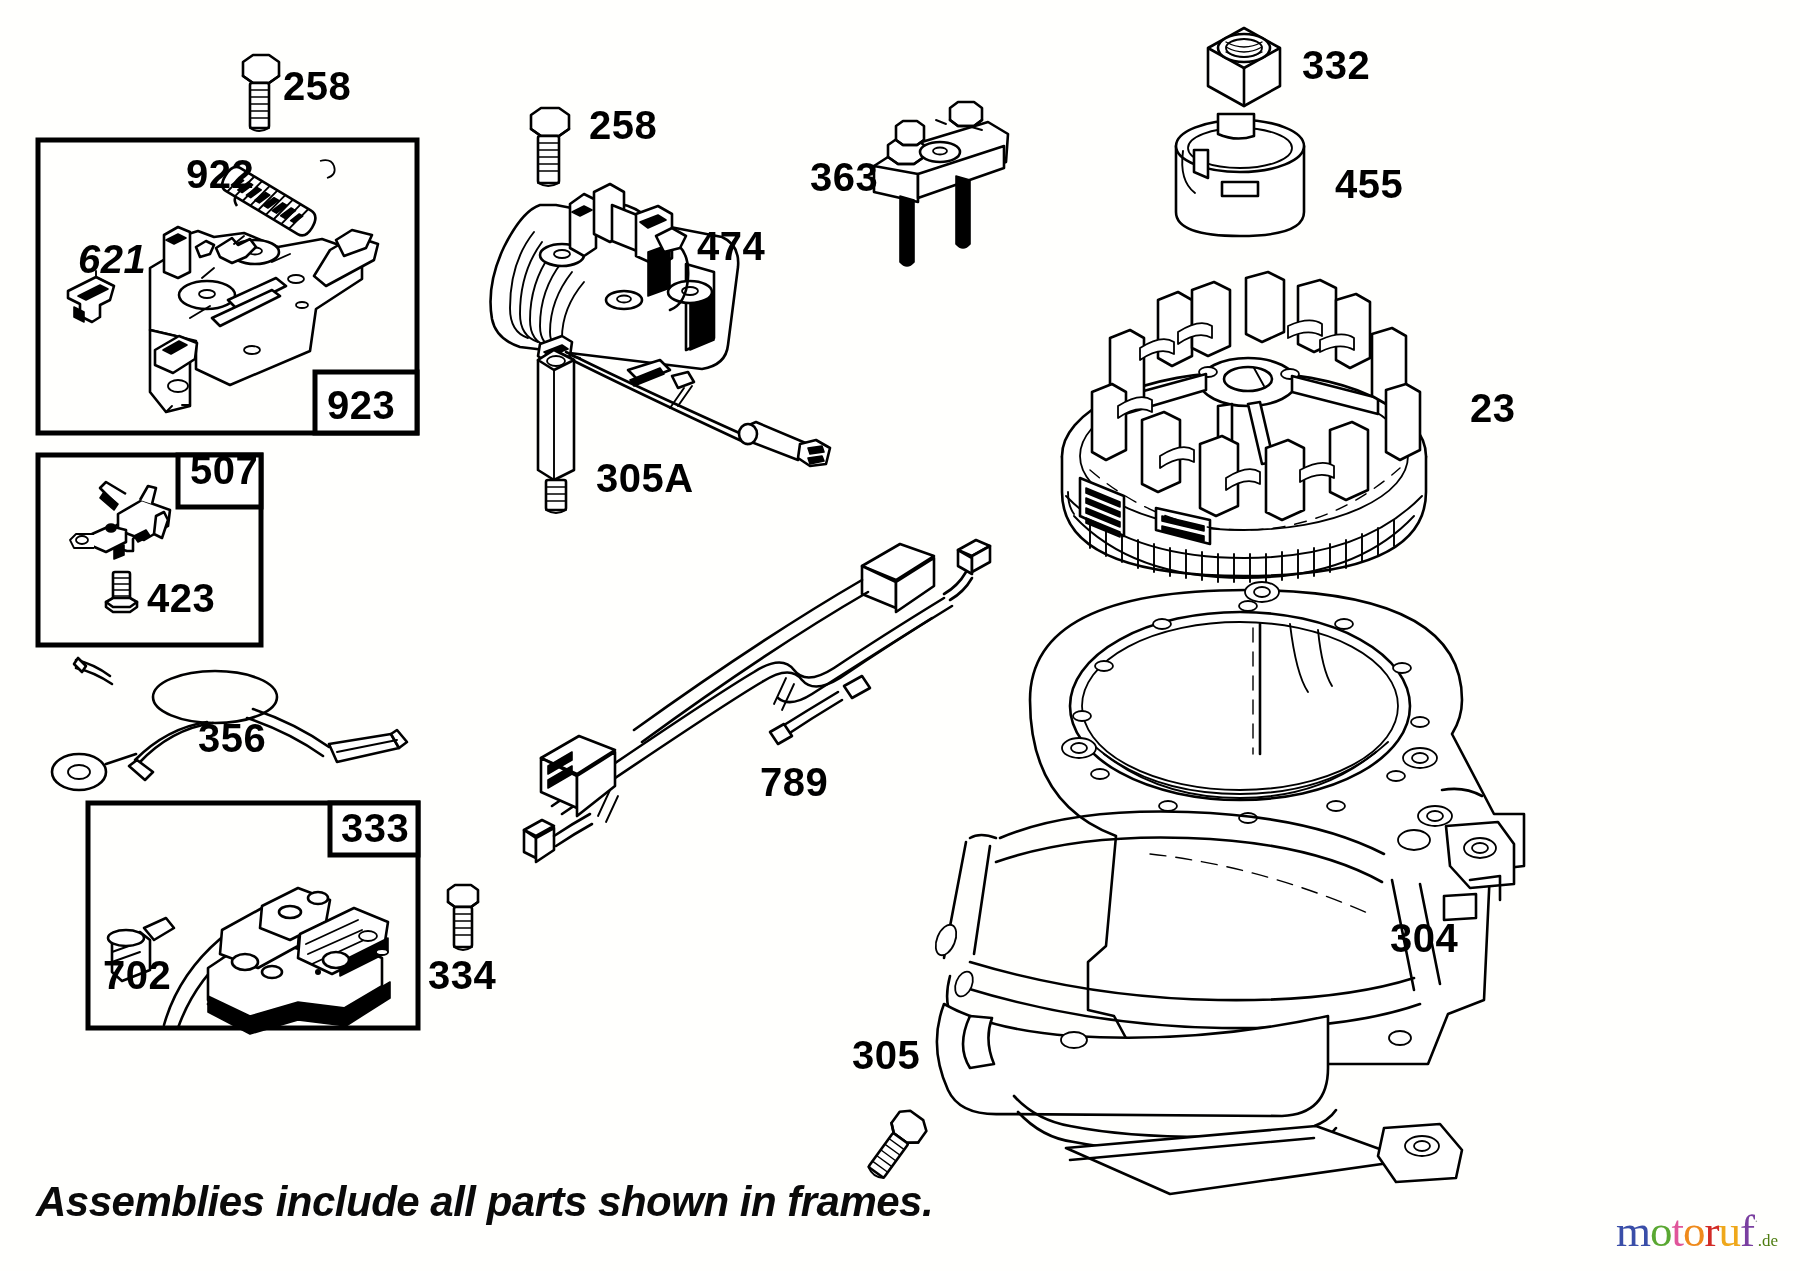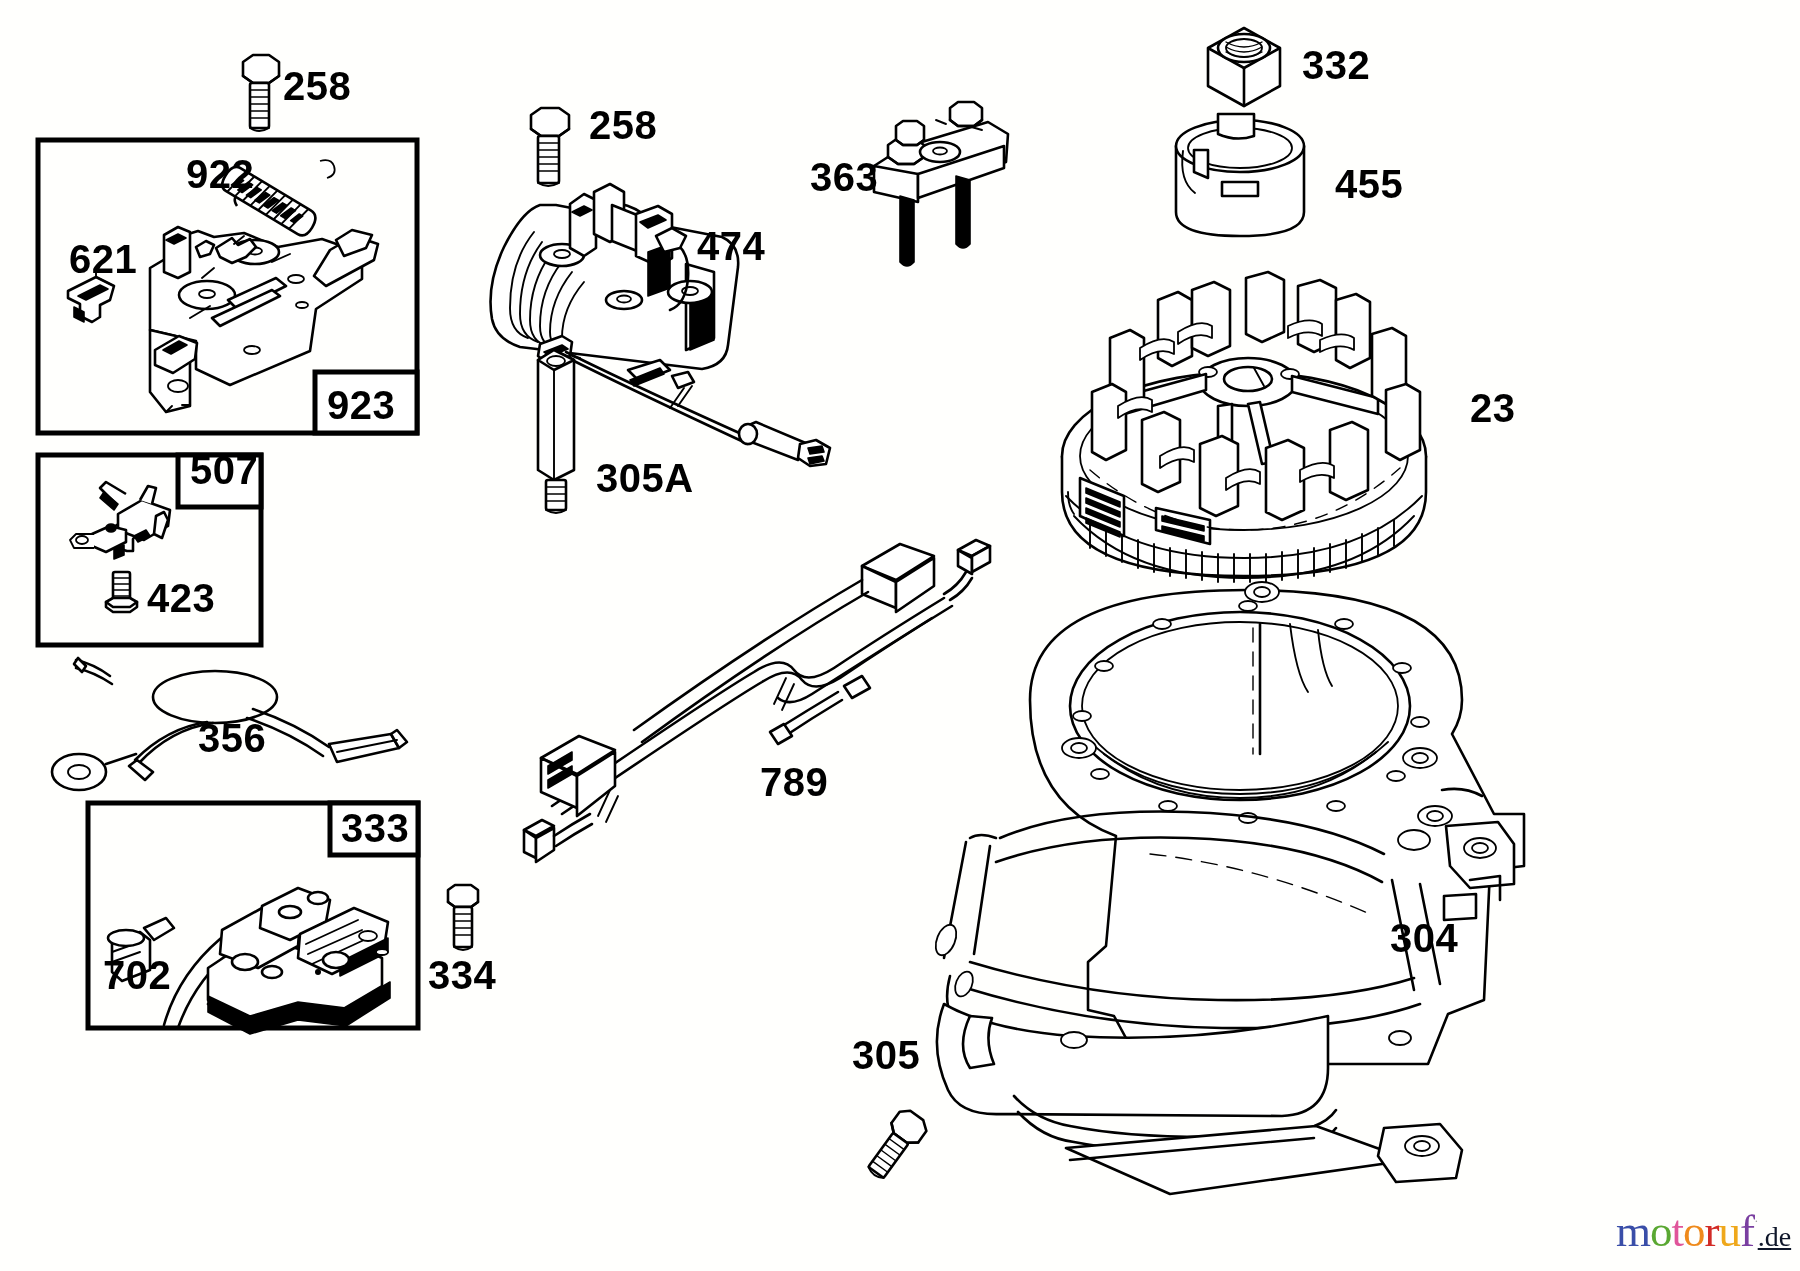--- a/index.html
+++ b/index.html
@@ -44,24 +44,23 @@
   }
   .wm{
     position:absolute;
     font-family:"Liberation Serif", serif;
     font-size:45px;
     letter-spacing:-1px;
     white-space:nowrap;
     user-select:none;
   }
   .wm .sfx{
-    font-size:28px;
-    color:#0f172a;
+    font-size:17px;
+    color:#4d7c0f;
     letter-spacing:0;
-    text-decoration:underline;
   }
   .wm .dot{
     font-size:14px;
     vertical-align:super;
     color:#9d9d9d;
   }
 </style>
 </head>
 <body>
 
@@ -544,35 +543,36 @@
       <path class="ln" d="M884 1144 l8 7 l16 0 l9 -7"></path>
       <rect class="fillw" x="891" y="1151" width="19" height="42" rx="2"></rect>
       <path class="ln-f" d="M891 1158 h19 M891 1165 h19 M891 1172 h19 M891 1179 h19 M891 1186 h19"></path>
       <path class="ln-t" d="M891 1193 q10 6 19 0"></path>
     </g>
 
   </svg>
 
   <div class="callout" style="left:283px;top:66px;">258</div>
   <div class="callout" style="left:186px;top:154px;">922</div>
-  <div class="callout" style="left:69px;top:239px;">621</div>
+  <div class="callout" style="left:78px;top:239px;font-style:italic;">621</div>
   <div class="callout" style="left:327px;top:385px;">923</div>
   <div class="callout" style="left:190px;top:450px;">507</div>
   <div class="callout" style="left:147px;top:578px;">423</div>
   <div class="callout" style="left:198px;top:718px;">356</div>
   <div class="callout" style="left:341px;top:808px;">333</div>
   <div class="callout" style="left:103px;top:955px;">702</div>
   <div class="callout" style="left:428px;top:955px;">334</div>
   <div class="callout" style="left:589px;top:105px;">258</div>
   <div class="callout" style="left:697px;top:226px;">474</div>
   <div class="callout" style="left:596px;top:458px;">305A</div>
   <div class="callout" style="left:760px;top:762px;">789</div>
   <div class="callout" style="left:852px;top:1035px;text-align:right;">305</div>
   <div class="callout" style="left:810px;top:157px;">363</div>
   <div class="callout" style="left:1294px;top:45px;margin-left:8px;">332</div>
   <div class="callout" style="left:1335px;top:164px;">455</div>
   <div class="callout" style="left:1470px;top:388px;">23</div>
   <div class="callout" style="left:1390px;top:918px;">304</div>
 
+  <div class="caption" style="left:36px;top:1178px;">Assemblies include all parts shown in frames.</div>
 
   <div class="wm" id="watermark" style="left:1616px;top:1205px;"><span style="color: rgb(58, 78, 168);">m</span><span style="color: rgb(90, 168, 50);">o</span><span style="color: rgb(224, 85, 154);">t</span><span style="color: rgb(239, 138, 27);">o</span><span style="color: rgb(210, 43, 38);">r</span><span style="color: rgb(239, 168, 27);">u</span><span style="color: rgb(122, 63, 160);">f</span><span class="dot">˙</span><span class="sfx">.de</span></div>
 
 </div>
 
 </body></html>

